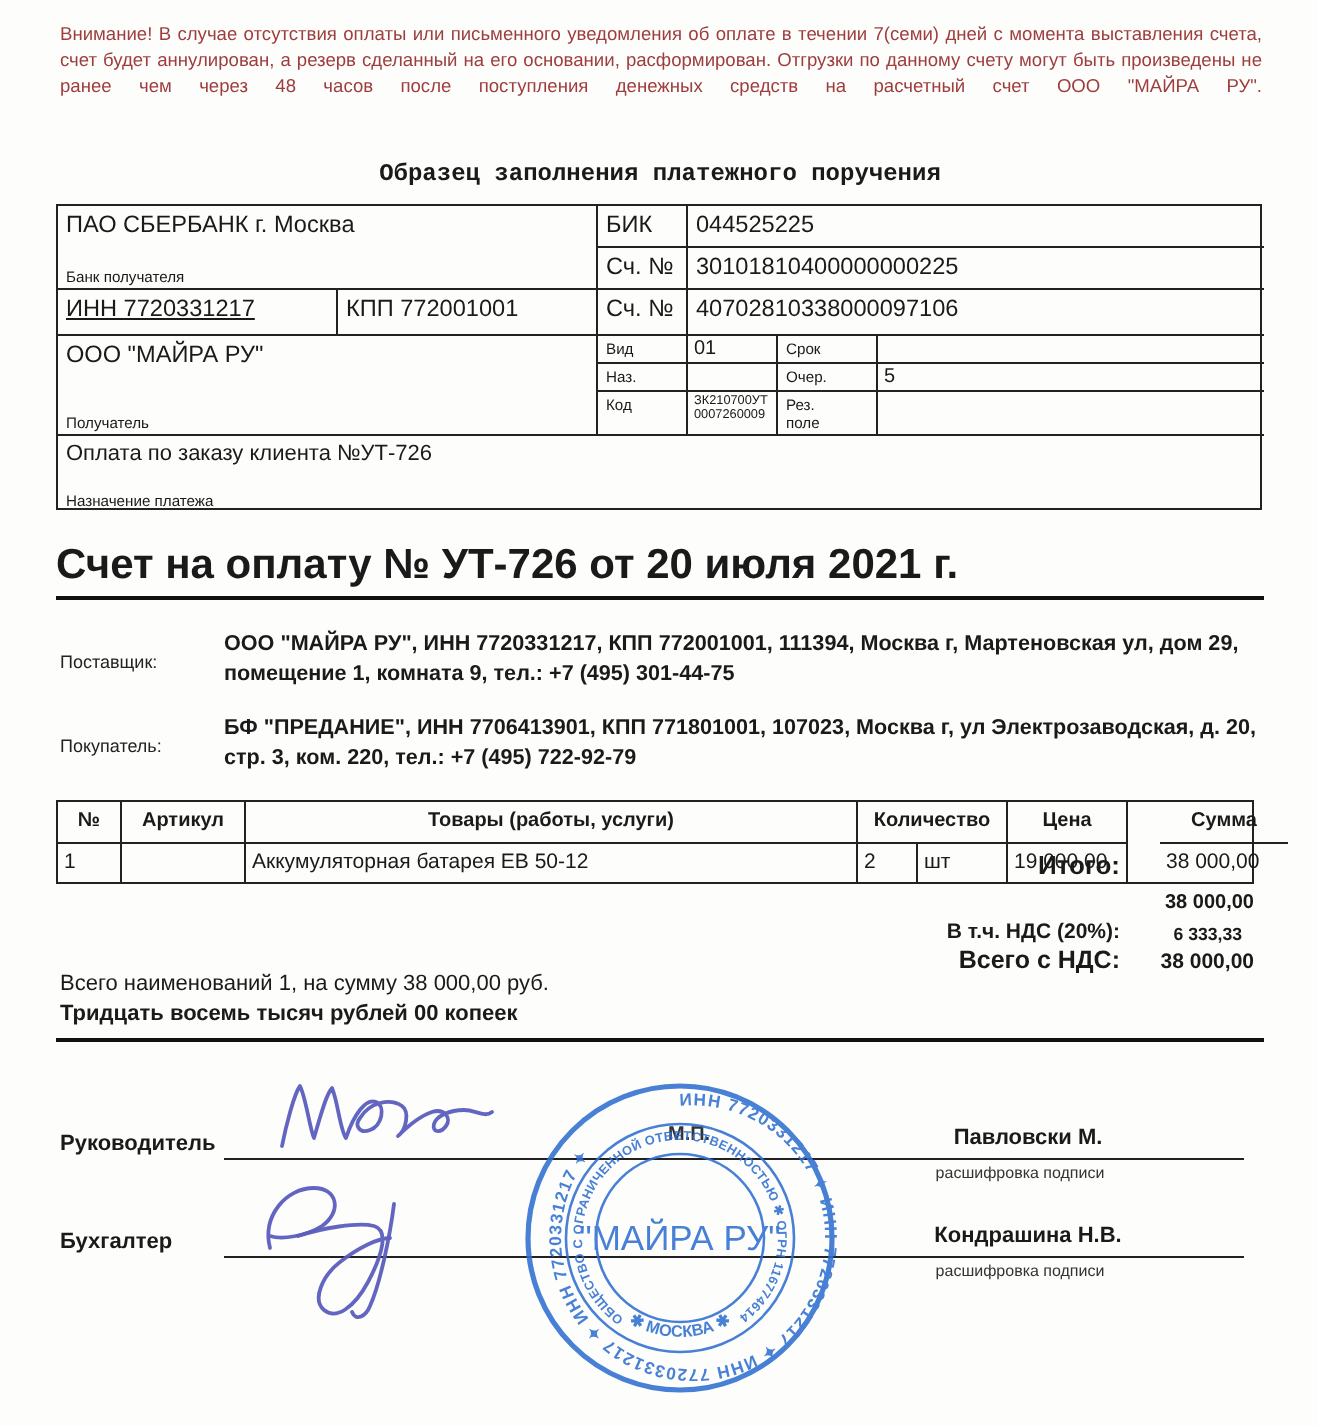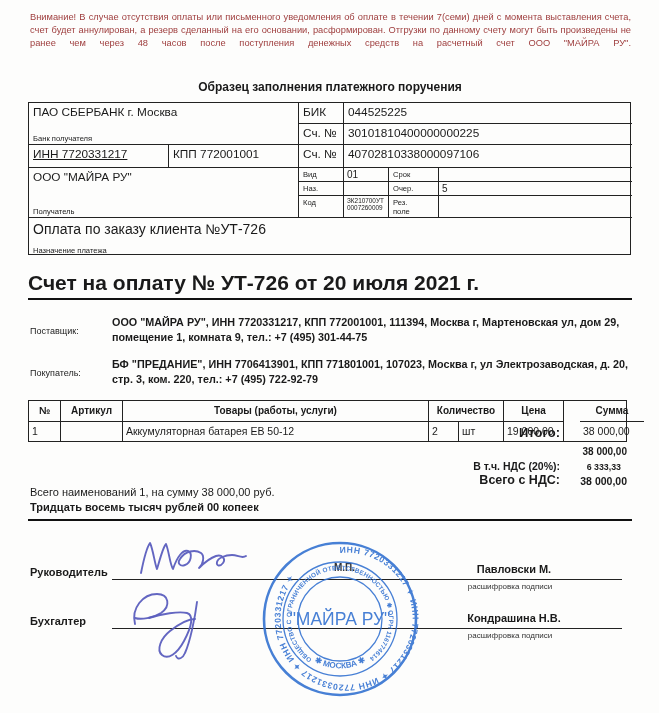--- a/index.html
+++ b/index.html
@@ -5,21 +5,21 @@
   html,body { margin:0; padding:0; background:#fff; }
   .page { position:relative; width:659px; height:713px; background:#fdfdfc;
           font-family:"Liberation Sans", sans-serif; color:#1a1a1a; overflow:hidden; }
   .abs { position:absolute; box-sizing:border-box; }
 
   
   .warning { left:30px; top:11px; width:601px; font-size:9.3px; line-height:13.2px;
              color:#9e3d3d; text-align:justify; text-align-last:justify; font-weight:500; }
 
   
-  .sample-title { left:28px; top:80px; width:604px; text-align:center; font-weight:bold; font-size:12px; }
+  .sample-title { left:28px; top:80px; width:604px; text-align:center; font-weight:bold; font-size:12px;font-family:Liberation Mono, monospace; }
   #ptable { left:28px; top:102px; width:603px; height:153px; border:1.2px solid #222; }
   #ptable .cell { position:absolute; box-sizing:border-box; overflow:hidden; }
   .br { border-right:1.2px solid #222; } .bb { border-bottom:1.2px solid #222; }
   .val12 { font-size:11.8px; padding:2px 3px 0 4px; }
   .lbl-sm { position:absolute; left:4px; bottom:1px; font-size:7.6px; }
   .pt-bank { left:0;top:0;width:270px;height:42px; }
   .pt-bik-l { left:270px;top:0;width:45px;height:21px; }
   .pt-bik-v { left:315px;top:0;width:288px;height:21px; }
   .pt-corr-l{ left:270px;top:21px;width:45px;height:21px; }
   .pt-corr-v{ left:315px;top:21px;width:288px;height:21px; }
@@ -31,21 +31,21 @@
   .m-lbl { font-size:7.6px; padding:2px 18px 0 4px; }
   .m-val { font-size:10px; padding:1px 2px 0 3px; }
   .m-l1{left:270px;top:65px;width:45px;height:14px;} .m-v1{left:315px;top:65px;width:45px;height:14px;}
   .m-l2{left:360px;top:65px;width:50px;height:14px;} .m-v2{left:410px;top:65px;width:193px;height:14px;}
   .m-l3{left:270px;top:79px;width:45px;height:14px;} .m-v3{left:315px;top:79px;width:45px;height:14px;}
   .m-l4{left:360px;top:79px;width:50px;height:14px;} .m-v4{left:410px;top:79px;width:193px;height:14px;}
   .m-l5{left:270px;top:93px;width:45px;height:22px;} .m-v5{left:315px;top:93px;width:45px;height:22px;}
   .m-l6{left:360px;top:93px;width:50px;height:22px;} .m-v6{left:410px;top:93px;width:193px;height:22px;}
   .kod-val { font-size:6.4px; line-height:7px; word-break:break-all; padding:1px 1px 0 3px; }
   .pt-purpose { left:0;top:115px;width:601px;height:38px; }
-  .purpose-txt { font-size:14px; padding:3px 0 0 4px; }
+  .purpose-txt { font-size:11px; padding:3px 0 0 4px; }
 
   
   .inv-title { left:28px; top:271px; font-size:21px; font-weight:bold; }
   .inv-rule  { left:28px; top:298px; width:604px; height:2.4px; background:#111; }
   .party-lbl { font-size:9px; color:#222; }
   .party-txt { font-size:10.8px; font-weight:bold; line-height:14.5px; width:522px; }
   .sup-lbl { left:30px; top:326px; } .sup-txt { left:112px; top:315px; }
   .buy-lbl { left:30px; top:368px; } .buy-txt { left:112px; top:357px; }
 
   

